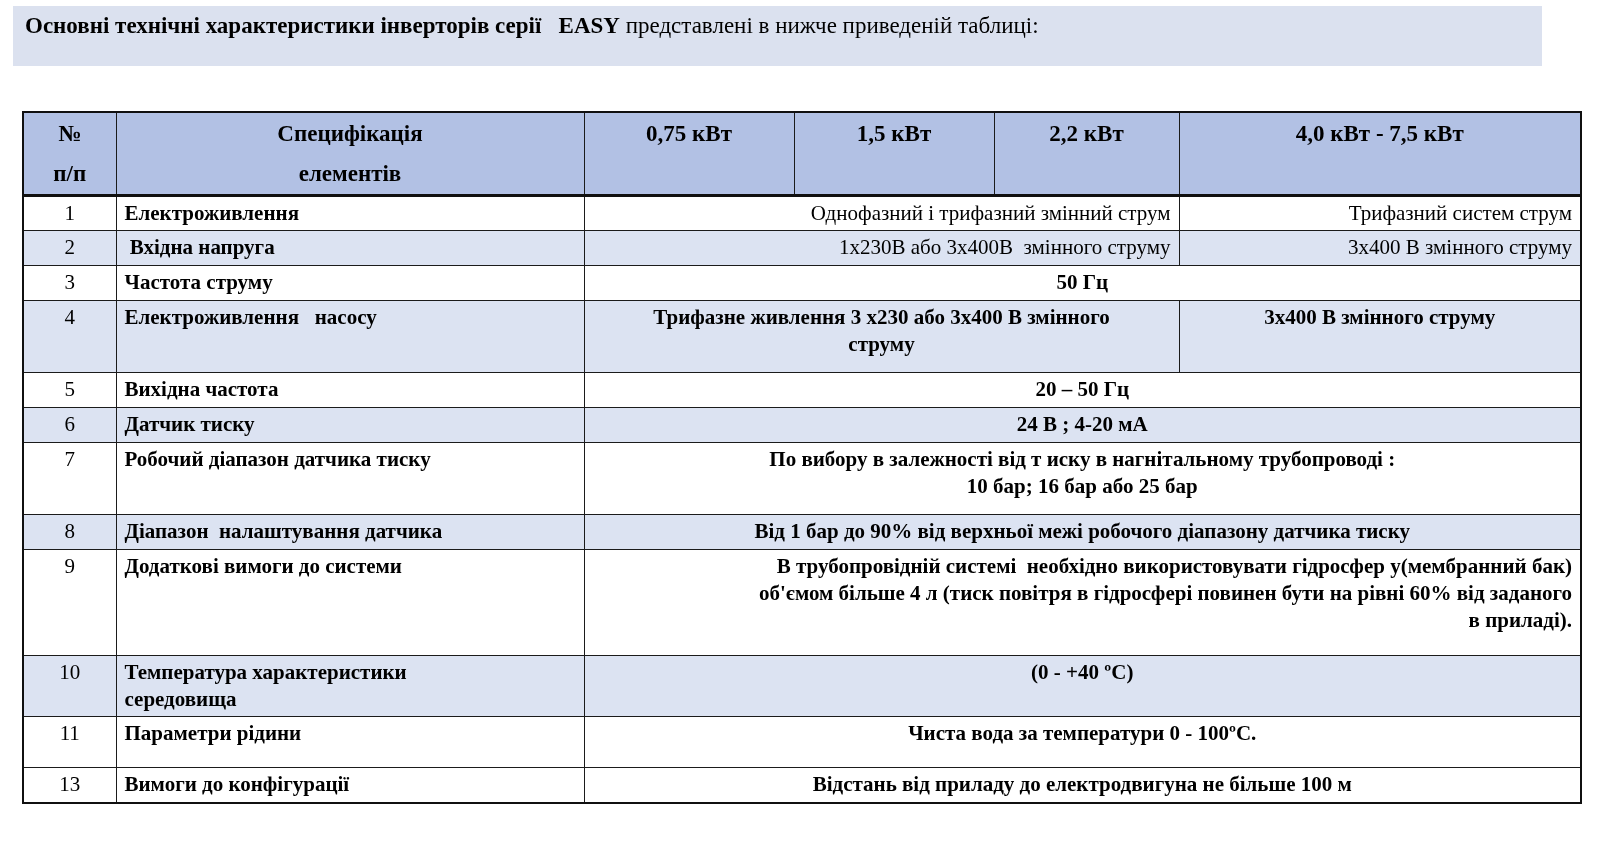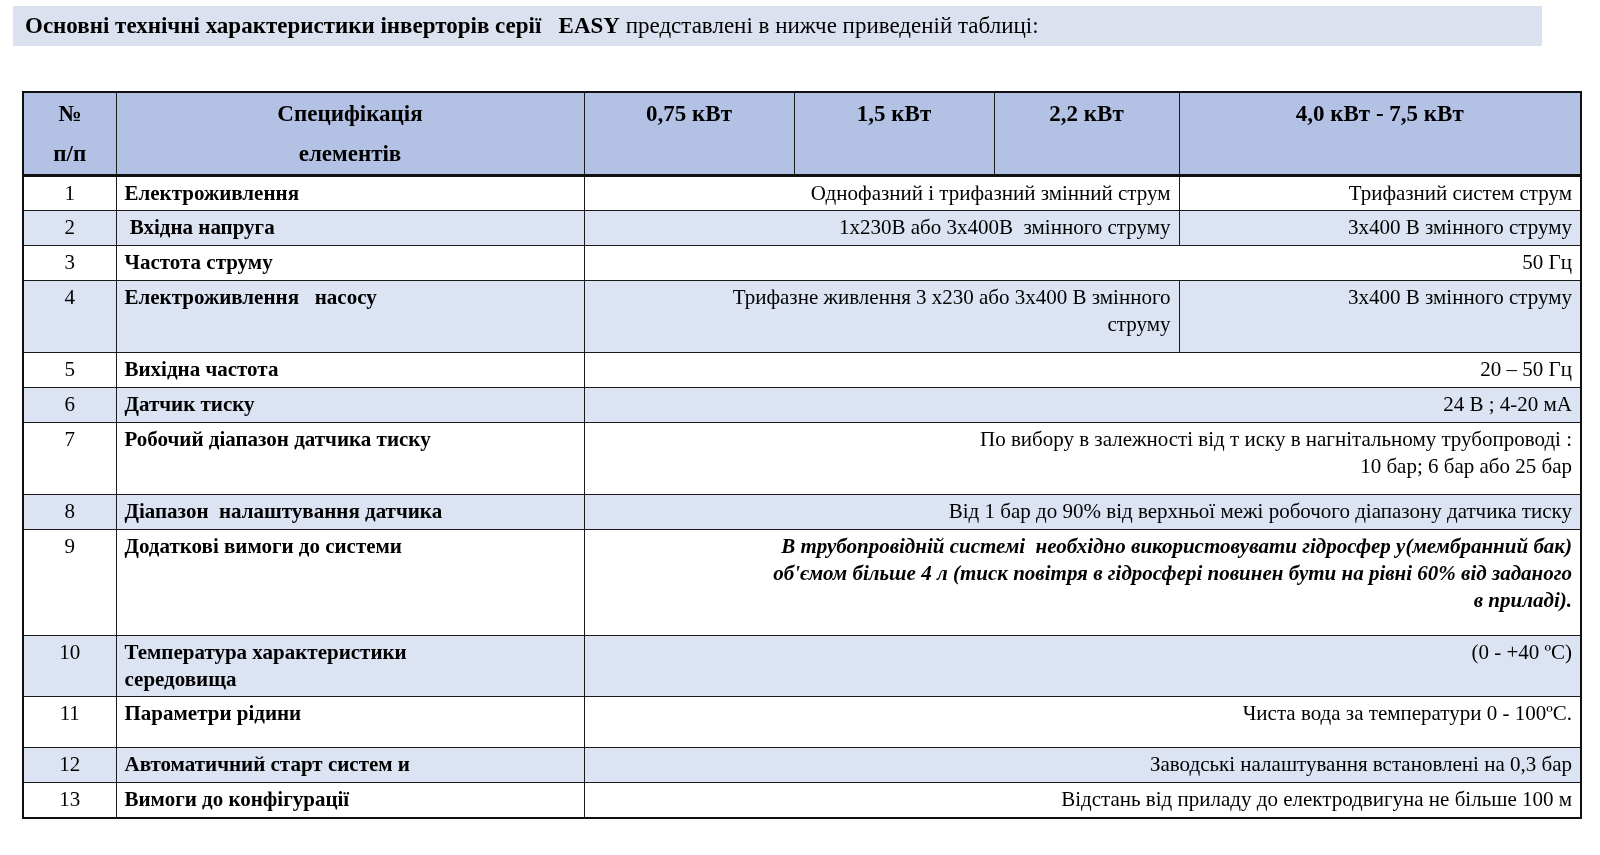--- a/index.html
+++ b/index.html
@@ -6,21 +6,21 @@
     margin: 0; padding: 0;
     width: 1600px; height: 855px;
     background: #ffffff;
     font-family: "Liberation Serif", "DejaVu Serif", serif;
     color: #000;
     overflow: hidden;
   }
   .title-bar {
     margin: 6px 58px 0 13px;
     background: #dbe1ef;
-    padding: 5px 12px 5px 12px;
+    padding: 5px 12px 25px 12px;
     font-size: 23px;
     line-height: 30px;
     white-space: pre-wrap;
   }
   .title-bold { font-weight: bold; }
   table.spec {
     border-collapse: collapse;
     table-layout: fixed;
     width: 1558px;
     margin: 45px 0 0 22px;
@@ -43,23 +43,23 @@
     border-bottom: 3px solid #101010;
     box-sizing: border-box;
   }
   table.spec td {
     font-size: 21px;
     line-height: 27px;
     padding: 3px 8px;
   }
   td.c-no { text-align: center; padding-left: 2px; padding-right: 2px; }
   td.c-label { padding-left: 12px; font-weight: bold; }
-  .al-center { text-align: right; }
+  .al-center { text-align: center; font-weight: bold; }
   .al-left { text-align: right; }
-  .em { font-weight: bold; font-style: italic; }
+  .em { font-weight: bold; }
   tr.shaded td { background: #dce3f2; }
 </style>
 </head>
 <body>
 
 <div class="page">
 
   <div class="title-bar"><span class="title-bold">Основні технічні характеристики інверторів серії   EASY</span><span> представлені в нижче приведеній таблиці:</span></div>
 
   <table class="spec">
@@ -115,21 +115,21 @@
         </tr>
         <tr class="shaded" style="height: 35px;">
           <td class="c-no">6</td>
           <td class="c-label">Датчик тиску</td>
           <td class="al-center" colspan="4">24 В ; 4-20 мА</td>
         </tr>
         <tr style="height: 72px;">
           <td class="c-no">7</td>
           <td class="c-label">Робочий діапазон датчика тиску</td>
           <td class="al-center" colspan="4">По вибору в залежності від т иску в нагнітальному трубопроводі :
-10 бар; 6 бар або 25 бар</td>
+10 бар; 16 бар або 25 бар</td>
         </tr>
         <tr class="shaded" style="height: 35px;">
           <td class="c-no">8</td>
           <td class="c-label">Діапазон  налаштування датчика</td>
           <td class="al-center" colspan="4">Від 1 бар до 90% від верхньої межі робочого діапазону датчика тиску</td>
         </tr>
         <tr style="height: 106px;">
           <td class="c-no">9</td>
           <td class="c-label">Додаткові вимоги до системи</td>
           <td class="al-left em" colspan="4">В трубопровідній системі  необхідно використовувати гідросфер у(мембранний бак)
@@ -140,25 +140,20 @@
           <td class="c-no">10</td>
           <td class="c-label">Температура характеристики
 середовища</td>
           <td class="al-center" colspan="4">(0 - +40 ºС)</td>
         </tr>
         <tr style="height: 51px;">
           <td class="c-no">11</td>
           <td class="c-label">Параметри рідини</td>
           <td class="al-center" colspan="4">Чиста вода за температури 0 - 100ºС.</td>
         </tr>
-        <tr class="shaded" style="height: 35px;">
-          <td class="c-no">12</td>
-          <td class="c-label">Автоматичний старт систем и</td>
-          <td class="al-center" colspan="4">Заводські налаштування встановлені на 0,3 бар</td>
-        </tr>
         <tr style="height: 35px;">
           <td class="c-no">13</td>
           <td class="c-label">Вимоги до конфігурації</td>
           <td class="al-center" colspan="4">Відстань від приладу до електродвигуна не більше 100 м</td>
         </tr>
       </tbody>
   </table>
 
 </div>
 

